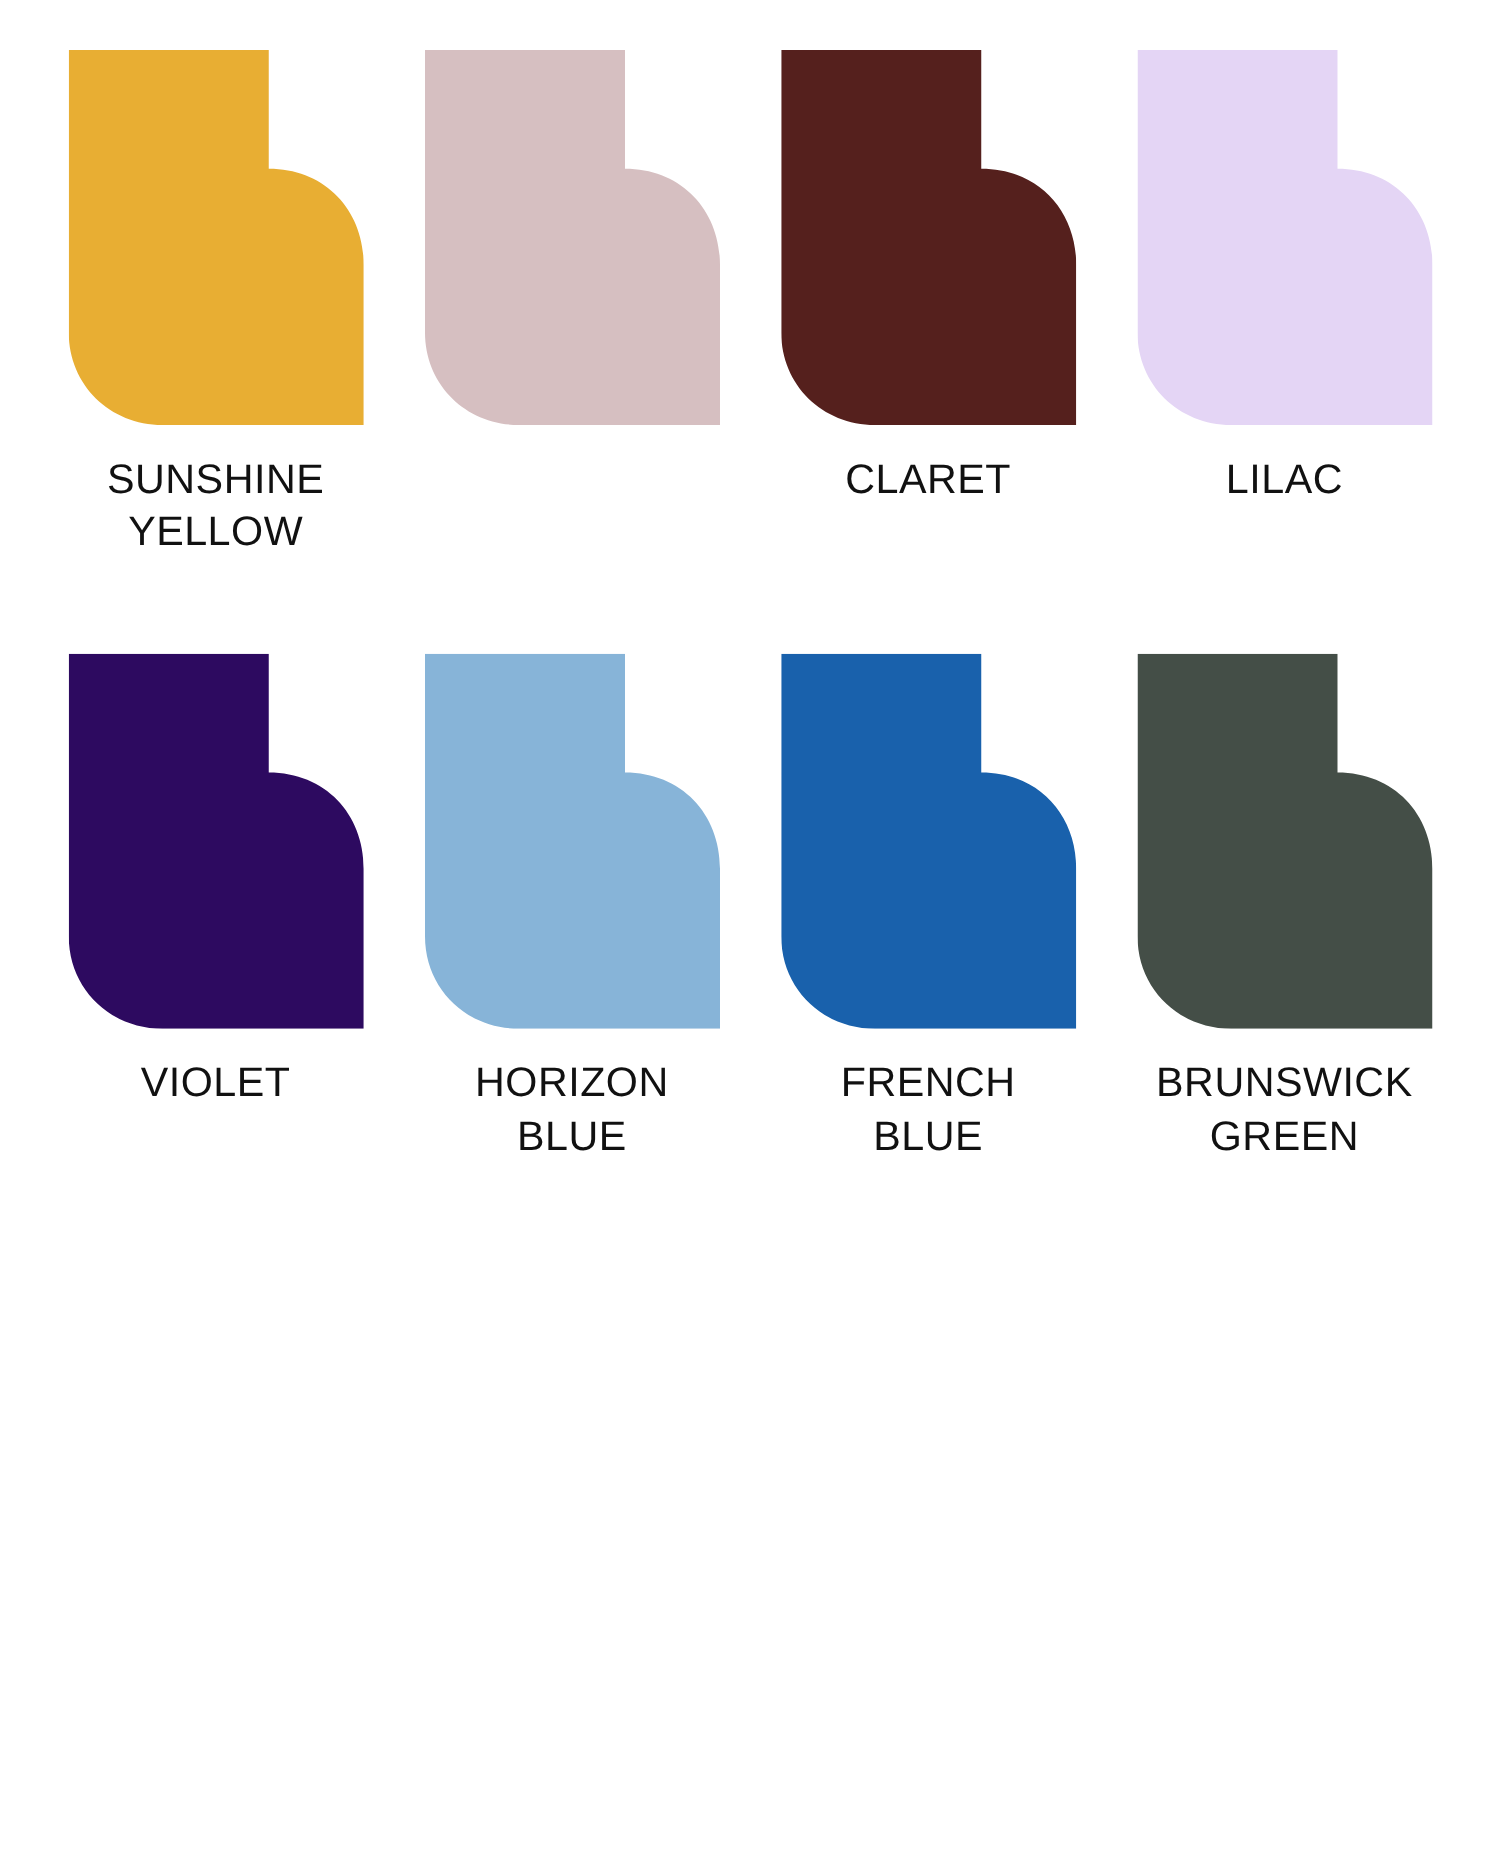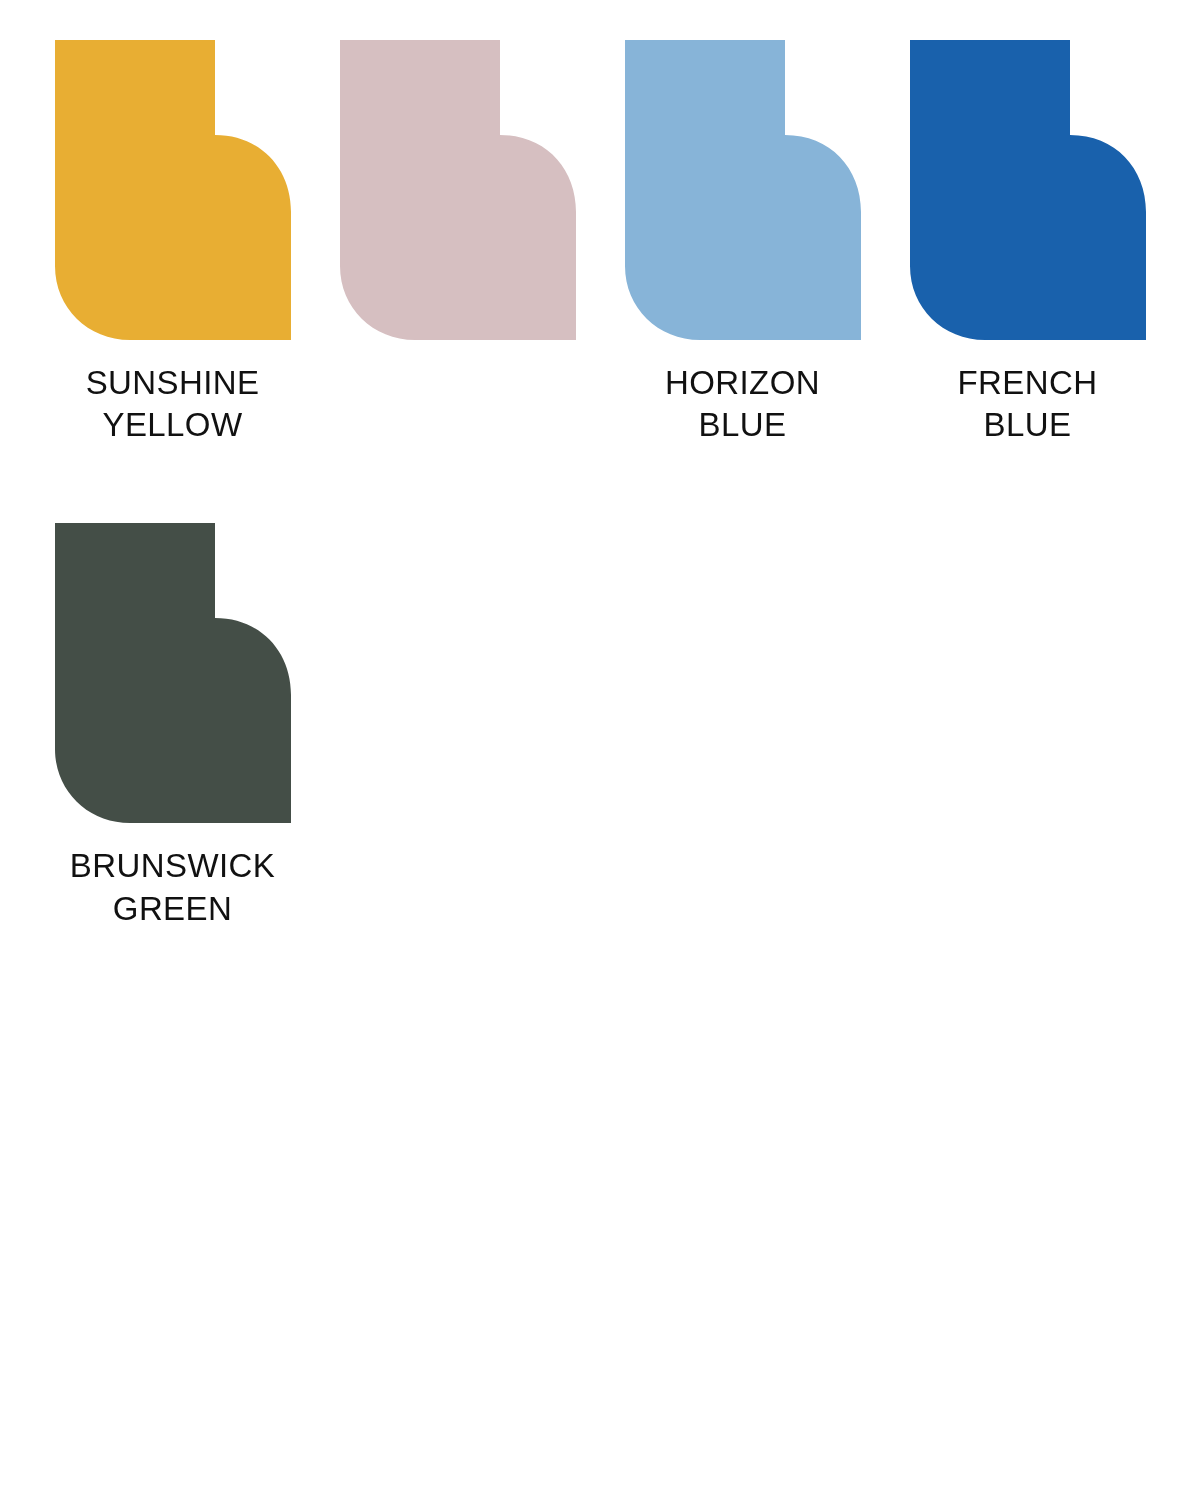--- a/index.html
+++ b/index.html
@@ -74,22 +74,46 @@
 
   <div class="swatch-cell">
     <div class="swatch-shape-wrap">
       <svg viewBox="0 0 236 300" preserveAspectRatio="xMidYMid meet" aria-hidden="true">
         <path d="M0,0 L160,0 L160,95 C205,95 236,128 236,172 L236,300 L75,300 C33,300 0,268 0,226 Z" fill="#D6BFC1"></path>
       </svg>
     </div>
   </div>
 
 
+  <div class="swatch-cell">
+    <div class="swatch-shape-wrap">
+      <svg viewBox="0 0 236 300" preserveAspectRatio="xMidYMid meet" aria-hidden="true">
+        <path d="M0,0 L160,0 L160,95 C205,95 236,128 236,172 L236,300 L75,300 C33,300 0,268 0,226 Z" fill="#55201D"></path>
+      </svg>
+    </div>
+    <div class="swatch-label">CLARET</div>
+  </div>
 
+  <div class="swatch-cell">
+    <div class="swatch-shape-wrap">
+      <svg viewBox="0 0 236 300" preserveAspectRatio="xMidYMid meet" aria-hidden="true">
+        <path d="M0,0 L160,0 L160,95 C205,95 236,128 236,172 L236,300 L75,300 C33,300 0,268 0,226 Z" fill="#E4D5F5"></path>
+      </svg>
+    </div>
+    <div class="swatch-label">LILAC</div>
+  </div>
 
+  <div class="swatch-cell">
+    <div class="swatch-shape-wrap">
+      <svg viewBox="0 0 236 300" preserveAspectRatio="xMidYMid meet" aria-hidden="true">
+        <path d="M0,0 L160,0 L160,95 C205,95 236,128 236,172 L236,300 L75,300 C33,300 0,268 0,226 Z" fill="#2D0A60"></path>
+      </svg>
+    </div>
+    <div class="swatch-label">VIOLET</div>
+  </div>
 
   <div class="swatch-cell">
     <div class="swatch-shape-wrap">
       <svg viewBox="0 0 236 300" preserveAspectRatio="xMidYMid meet" aria-hidden="true">
         <path d="M0,0 L160,0 L160,95 C205,95 236,128 236,172 L236,300 L75,300 C33,300 0,268 0,226 Z" fill="#87B4D8"></path>
       </svg>
     </div>
     <div class="swatch-label">HORIZON
 BLUE</div>
   </div>

